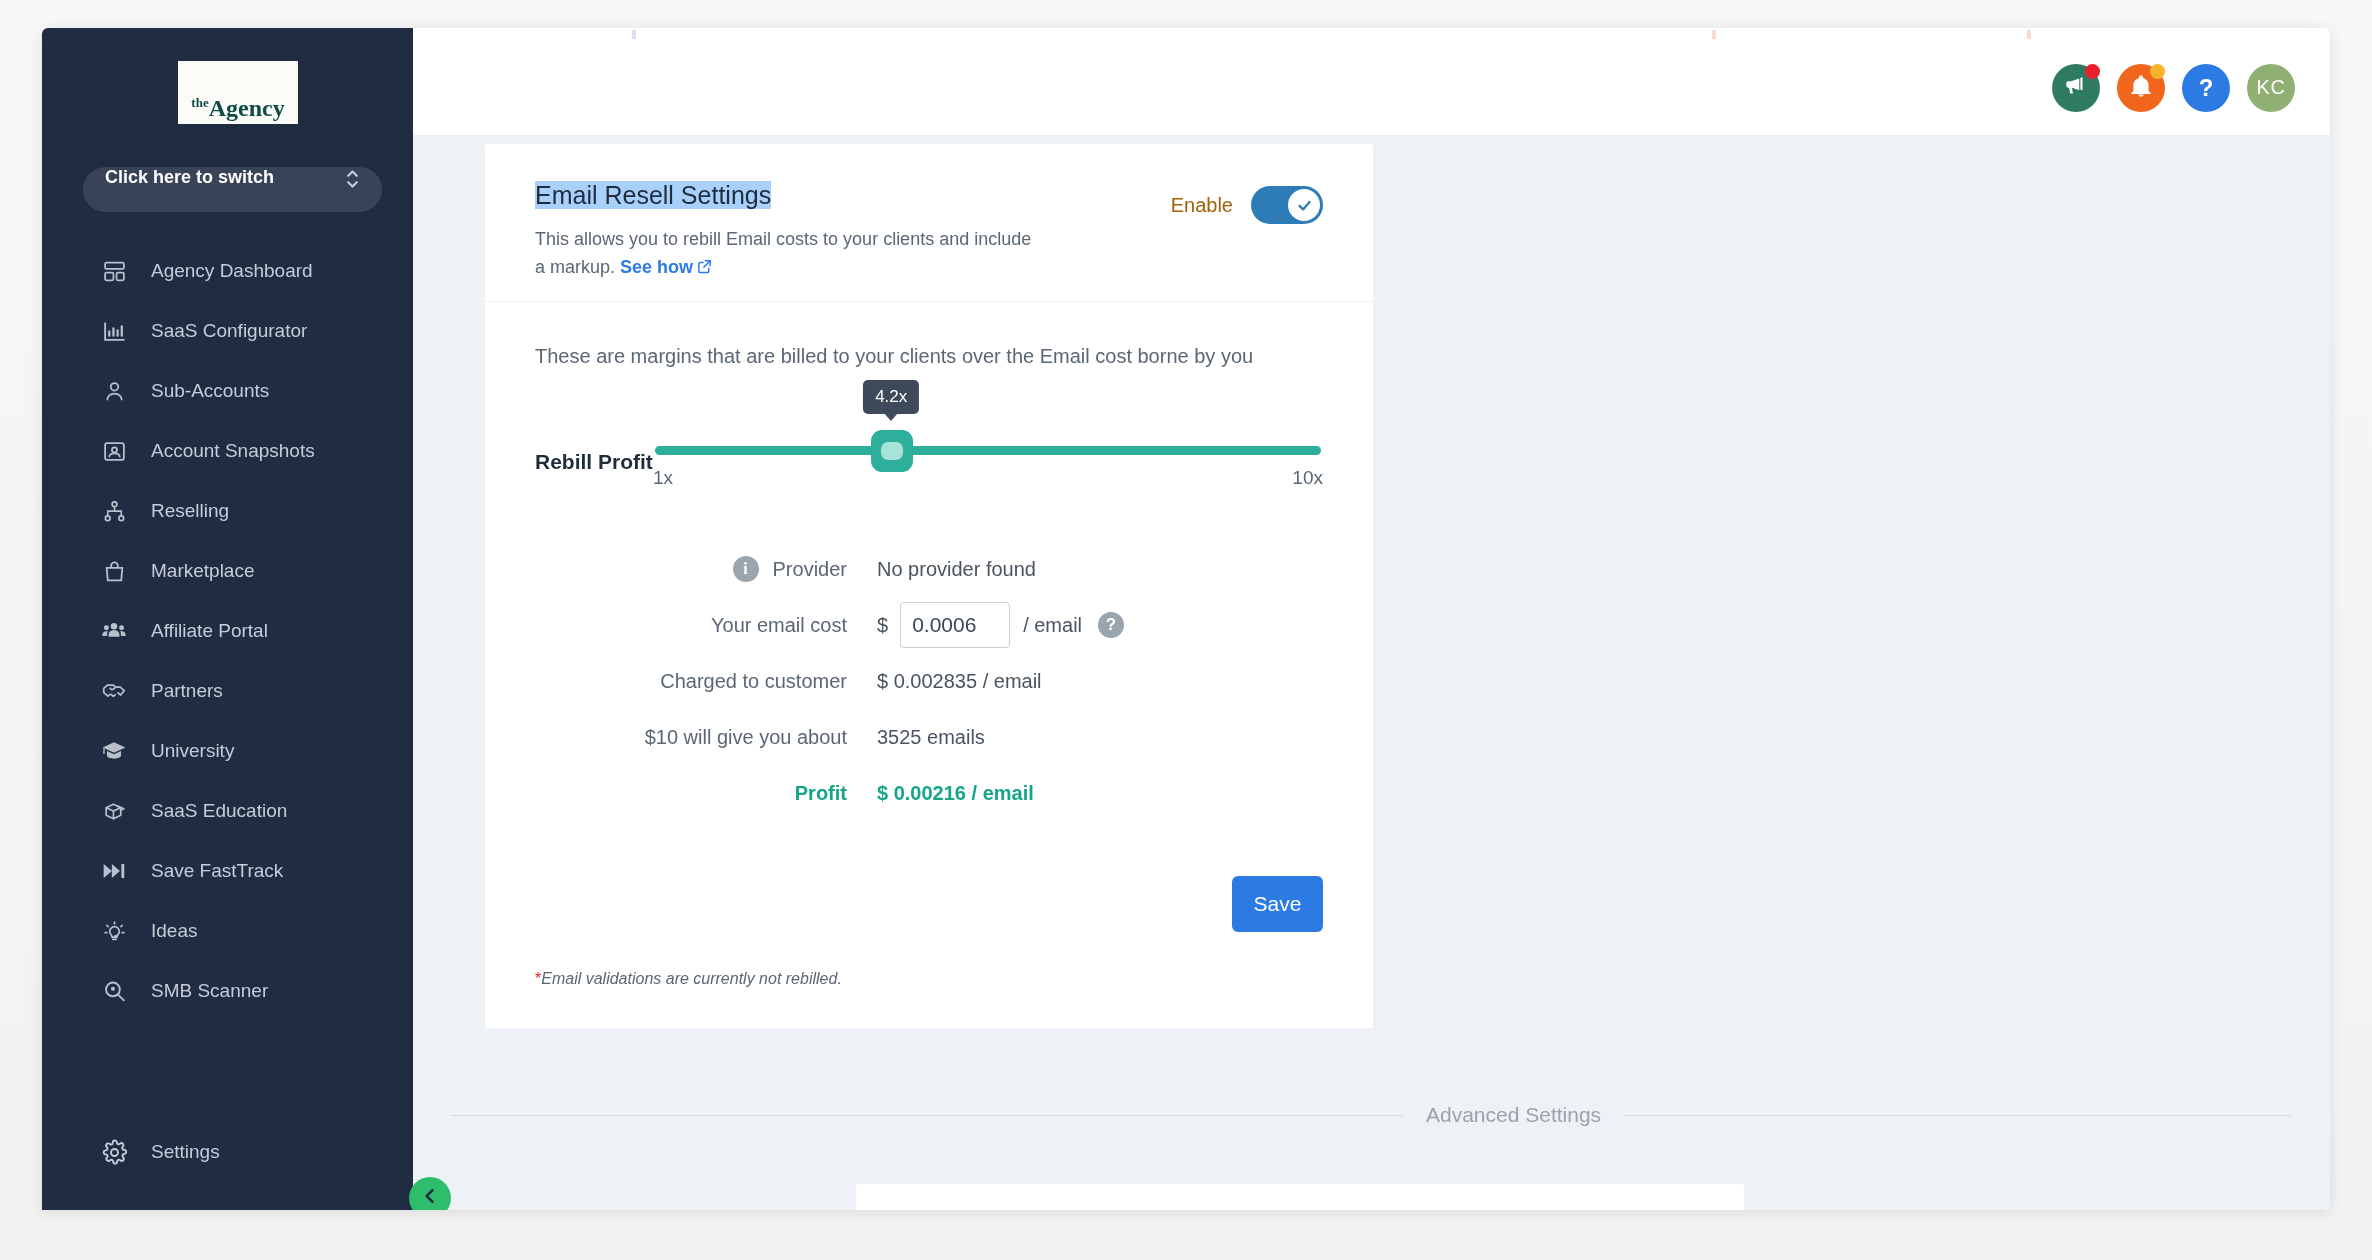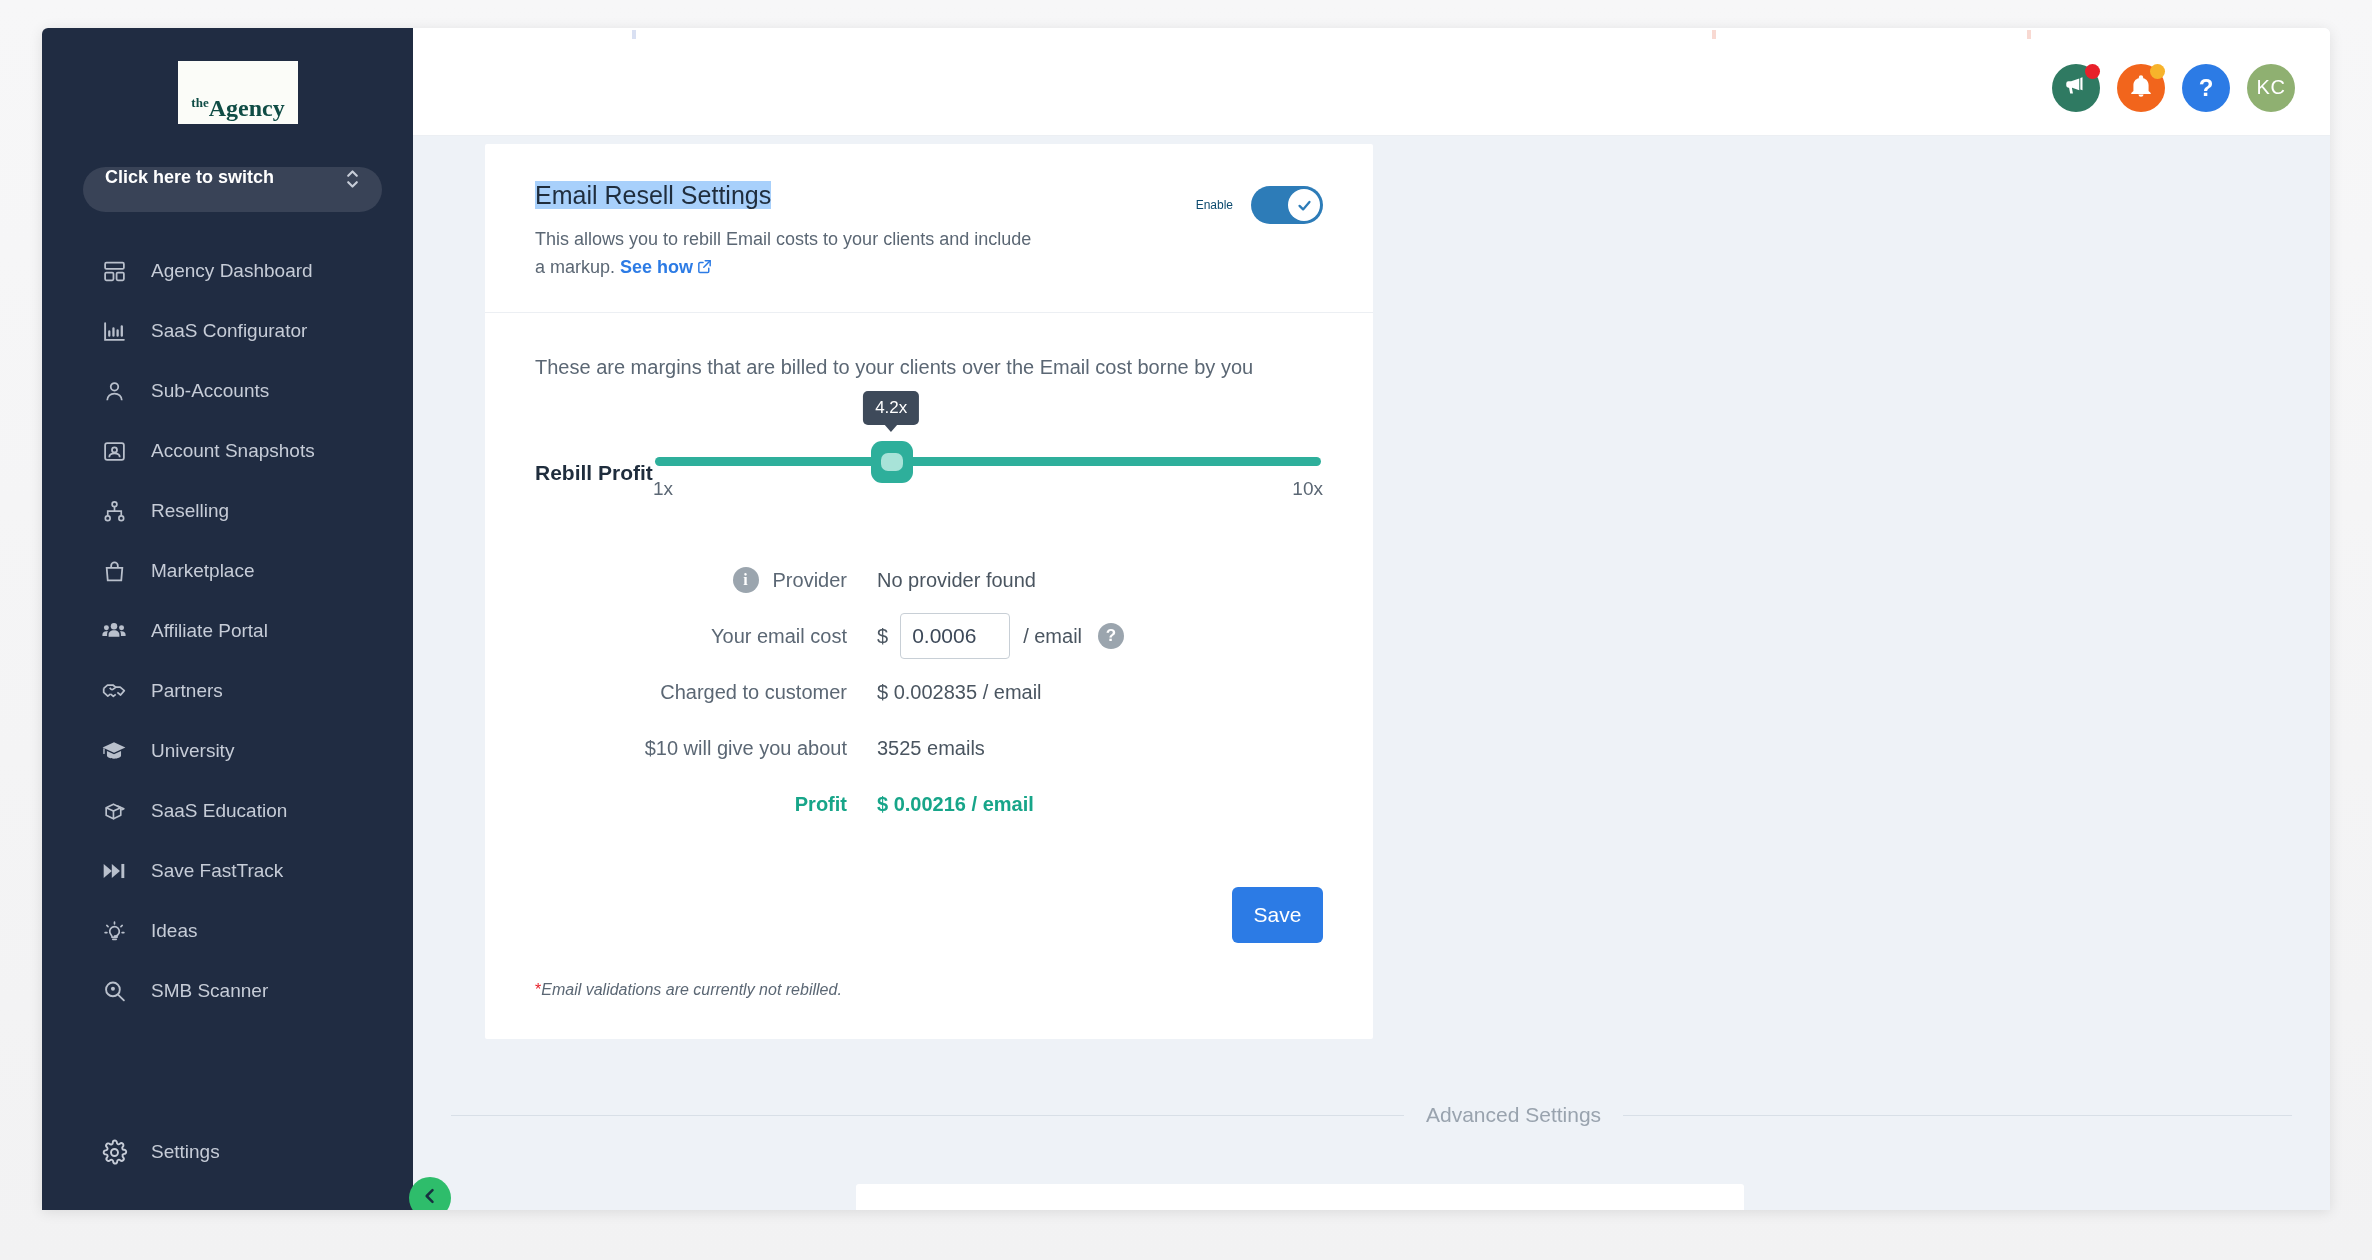--- a/index.html
+++ b/index.html
@@ -140,42 +140,42 @@
   .card {
     position: absolute;
     left: 72px; top: 8px;
     width: 888px;
     background: #ffffff;
     border-radius: 2px;
   }
 
   .card-head {
     position: relative;
-    padding: 33px 50px 28px 50px;
+    padding: 33px 50px 17px 50px;
     border-bottom: 1px solid #eceff3;
     display: flex; align-items: flex-start;
   }
   .card-head-left { width: 560px; }
   .card-title {
     font-size: 25px; color: #1f2d3d;
     background: #a8d0fb; display: inline;
     line-height: 1.45;
   }
   .card-desc {
     margin-top: 13px;
     font-size: 18px; color: #5b6774; line-height: 1.55; max-width: 500px;
   }
   .see-how { color: #2c7be5; font-weight: bold; text-decoration: none; cursor: pointer; white-space: nowrap; }
   .ext-ico { display: inline-block; vertical-align: -2px; margin-left: 3px; }
 
   .enable-wrap {
     position: absolute; right: 50px; top: 42px;
     display: flex; align-items: center; gap: 18px;
   }
-  .enable-label { font-size: 12px; color: #0c4a6e; }
+  .enable-label { font-size: 20px; color: #a16207; }
   .toggle {
     width: 72px; height: 38px; border-radius: 19px;
     background: #2d7cb8;
     position: relative; cursor: pointer;
     display: flex; align-items: center;
   }
   .toggle-knob {
     position: absolute; right: 3px;
     width: 32px; height: 32px; border-radius: 50%;
     background: #ffffff;

